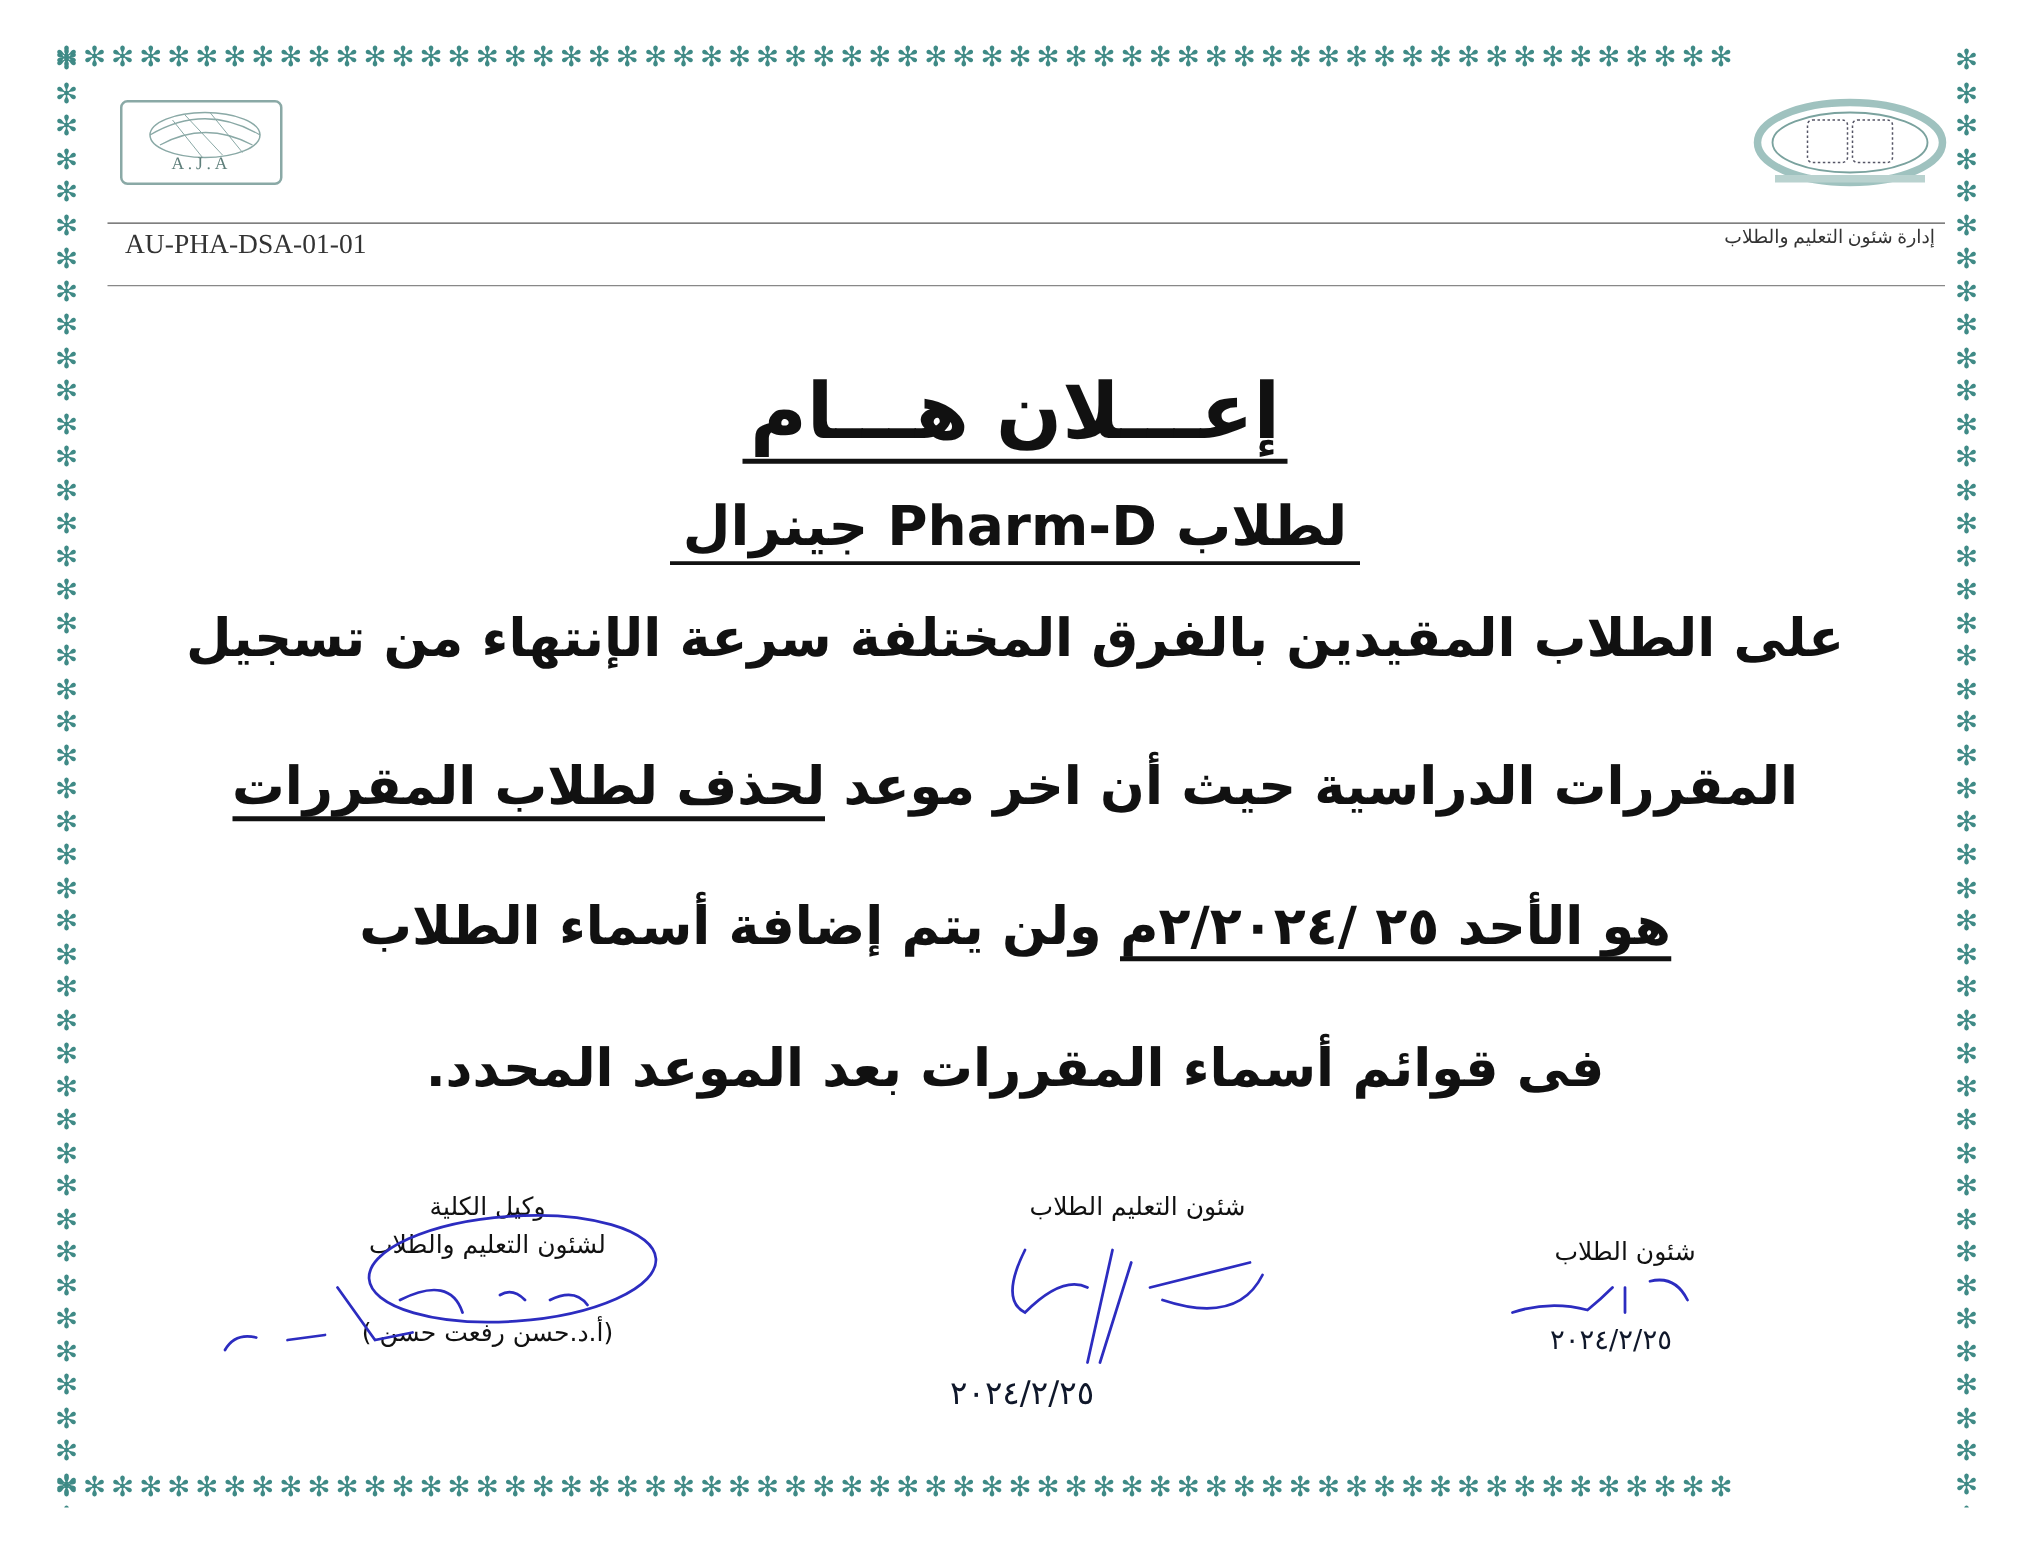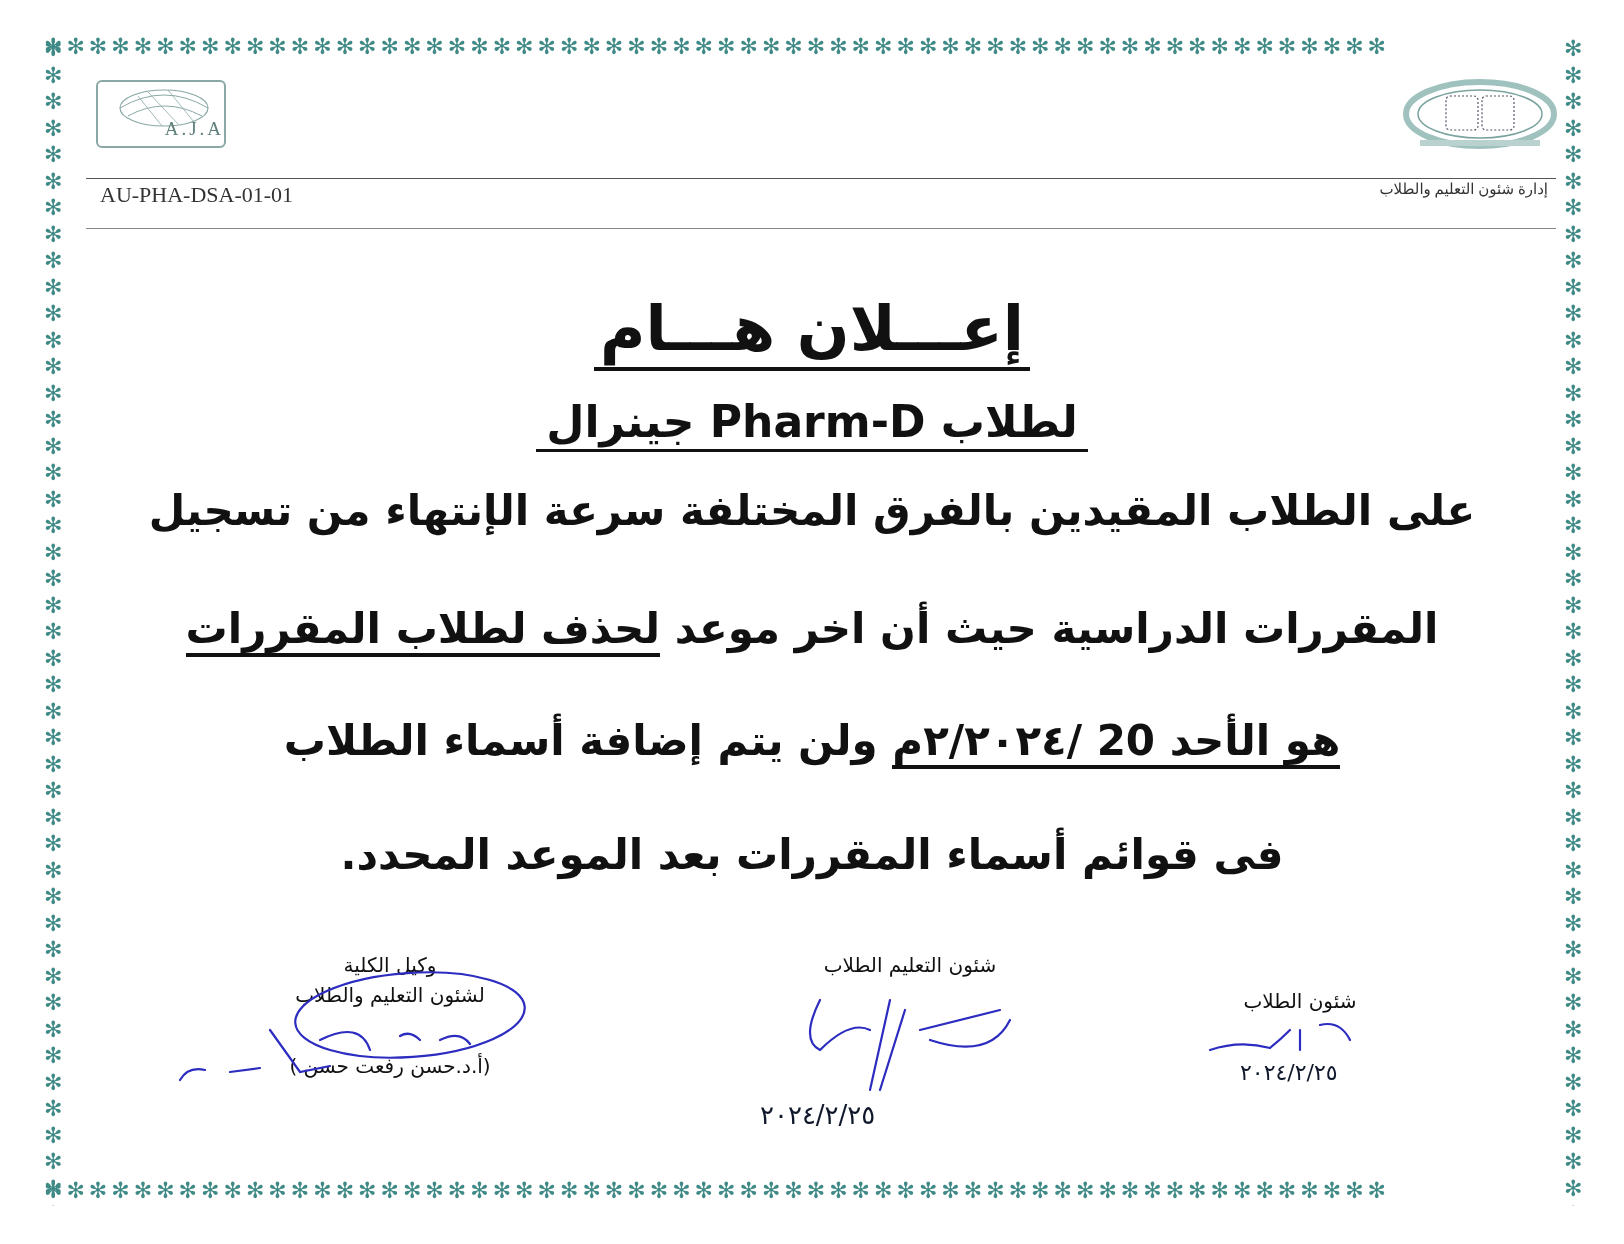--- a/index.html
+++ b/index.html
@@ -7,21 +7,21 @@
   .border-row, .border-col { position:absolute; color:#3f8a86; font-size:22px; line-height:22px; letter-spacing:4px; overflow:hidden; white-space:nowrap; }
   .border-row { left:44px; width:1548px; height:26px; }
   .border-top { top:36px; }
   .border-bottom { top:1180px; }
   .border-col { top:36px; width:28px; height:1170px; white-space:normal; word-break:break-all; line-height:26.5px; letter-spacing:0; }
   .border-left { left:44px; }
   .border-right { left:1564px; }
 
   .logo-left { position:absolute; left:96px; top:80px; width:130px; height:68px; border:2px solid #8aa9a6; border-radius:6px; box-sizing:border-box; }
   .logo-left svg { position:absolute; left:0; top:0; }
-  .logo-left-text { position:absolute; left:0; right:0; bottom:6px; text-align:right; font-family:"Liberation Serif", serif; font-size:19px; color:#5f7f7b; letter-spacing:3px; }
+  .logo-left-text { position:absolute; left:0; right:0; bottom:6px; text-align:center; font-family:"Liberation Serif", serif; font-size:14px; color:#5f7f7b; letter-spacing:3px; }
   .logo-right { position:absolute; left:1400px; top:76px; width:160px; height:80px; }
 
   .header-rule { position:absolute; left:86px; width:1470px; height:1px; background:#555; }
   .rule-1 { top:178px; }
   .rule-2 { top:228px; background:#888; }
   .doc-code { position:absolute; left:100px; top:182px; font-family:"Liberation Serif", serif; font-size:22px; color:#333;text-align:center; }
   .dept-name { position:absolute; right:76px; top:180px; font-family:"Liberation Serif", serif; font-size:15px; color:#333; direction:rtl; }
 
   .main { position:absolute; left:0; width:1624px; text-align:center; direction:rtl; color:#111; font-family:"DejaVu Sans", sans-serif; font-weight:bold; }
   .title { top:292px; font-size:62px; }
@@ -72,21 +72,21 @@
 
 <div class="header-rule rule-1"></div>
 <div class="doc-code">AU-PHA-DSA-01-01</div>
 <div class="dept-name">إدارة شئون التعليم والطلاب</div>
 <div class="header-rule rule-2"></div>
 
 <div class="main title"><span>إعـــلان هـــام</span></div>
 <div class="main subtitle"><span>لطلاب Pharm-D جينرال</span></div>
 <div class="main body-line line1">على الطلاب المقيدين بالفرق المختلفة سرعة الإنتهاء من تسجيل</div>
 <div class="main body-line line2"><span>المقررات الدراسية حيث أن اخر موعد </span><span class="ul">لحذف لطلاب المقررات</span></div>
-<div class="main body-line line3"><span class="ul">هو الأحد 20 /٢/٢٠٢٤م</span><span> ولن يتم إضافة أسماء الطلاب</span></div>
+<div class="main body-line line3"><span class="ul">هو الأحد ٢٥ /٢/٢٠٢٤م</span><span> ولن يتم إضافة أسماء الطلاب</span></div>
 <div class="main body-line line4">فى قوائم أسماء المقررات بعد الموعد المحدد.</div>
 
 <div class="sig sig-right">
   <span class="t">شئون الطلاب</span>
 </div>
 <div class="sig sig-mid">
   <span class="t">شئون التعليم  الطلاب</span>
 </div>
 <div class="sig sig-left">
   <span class="t">وكيل الكلية</span>

